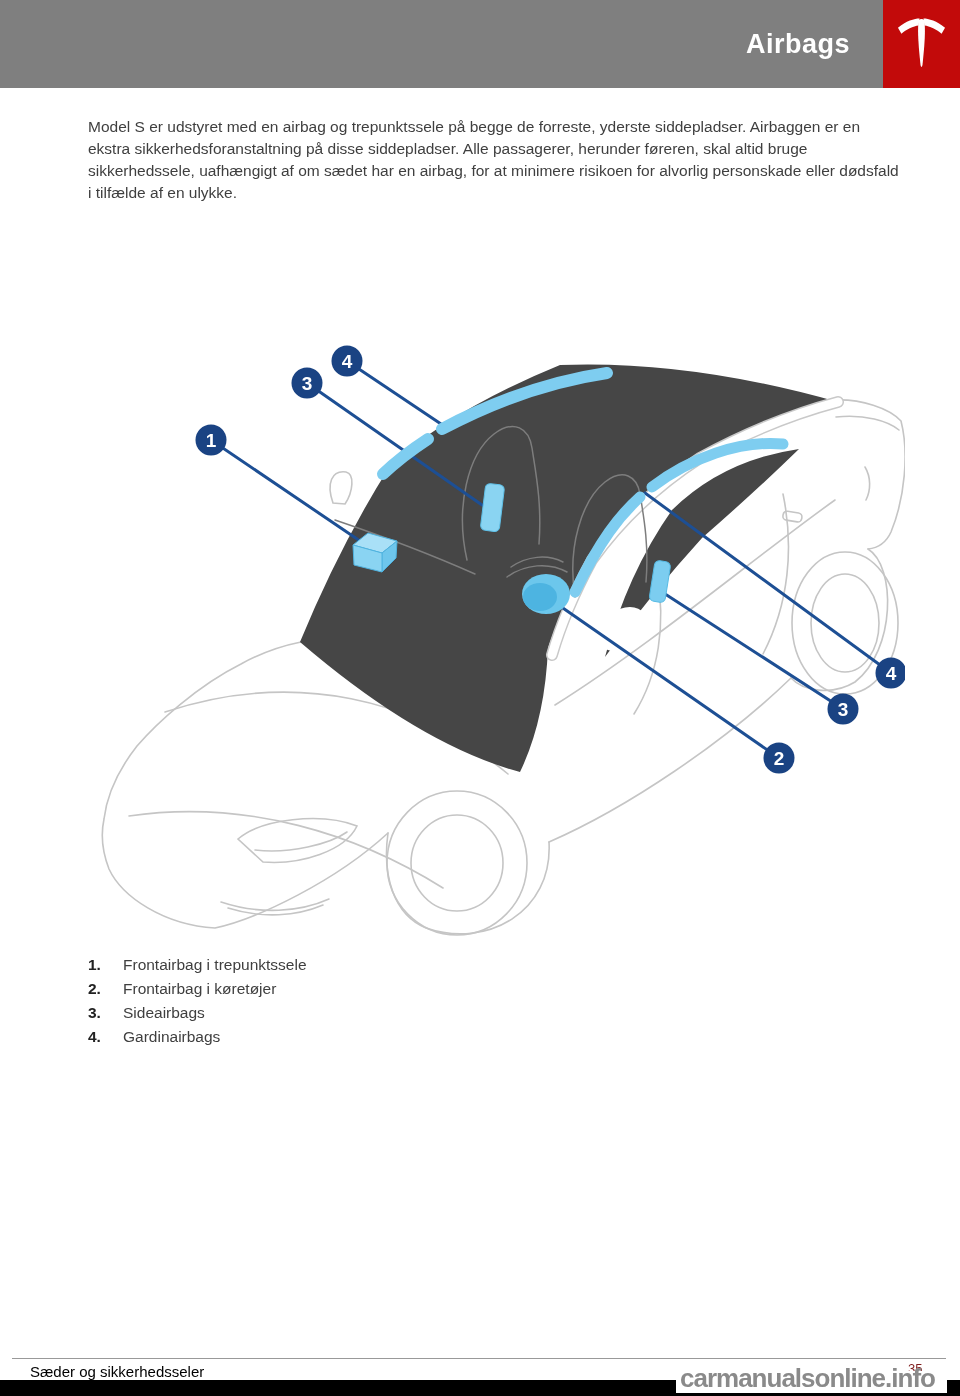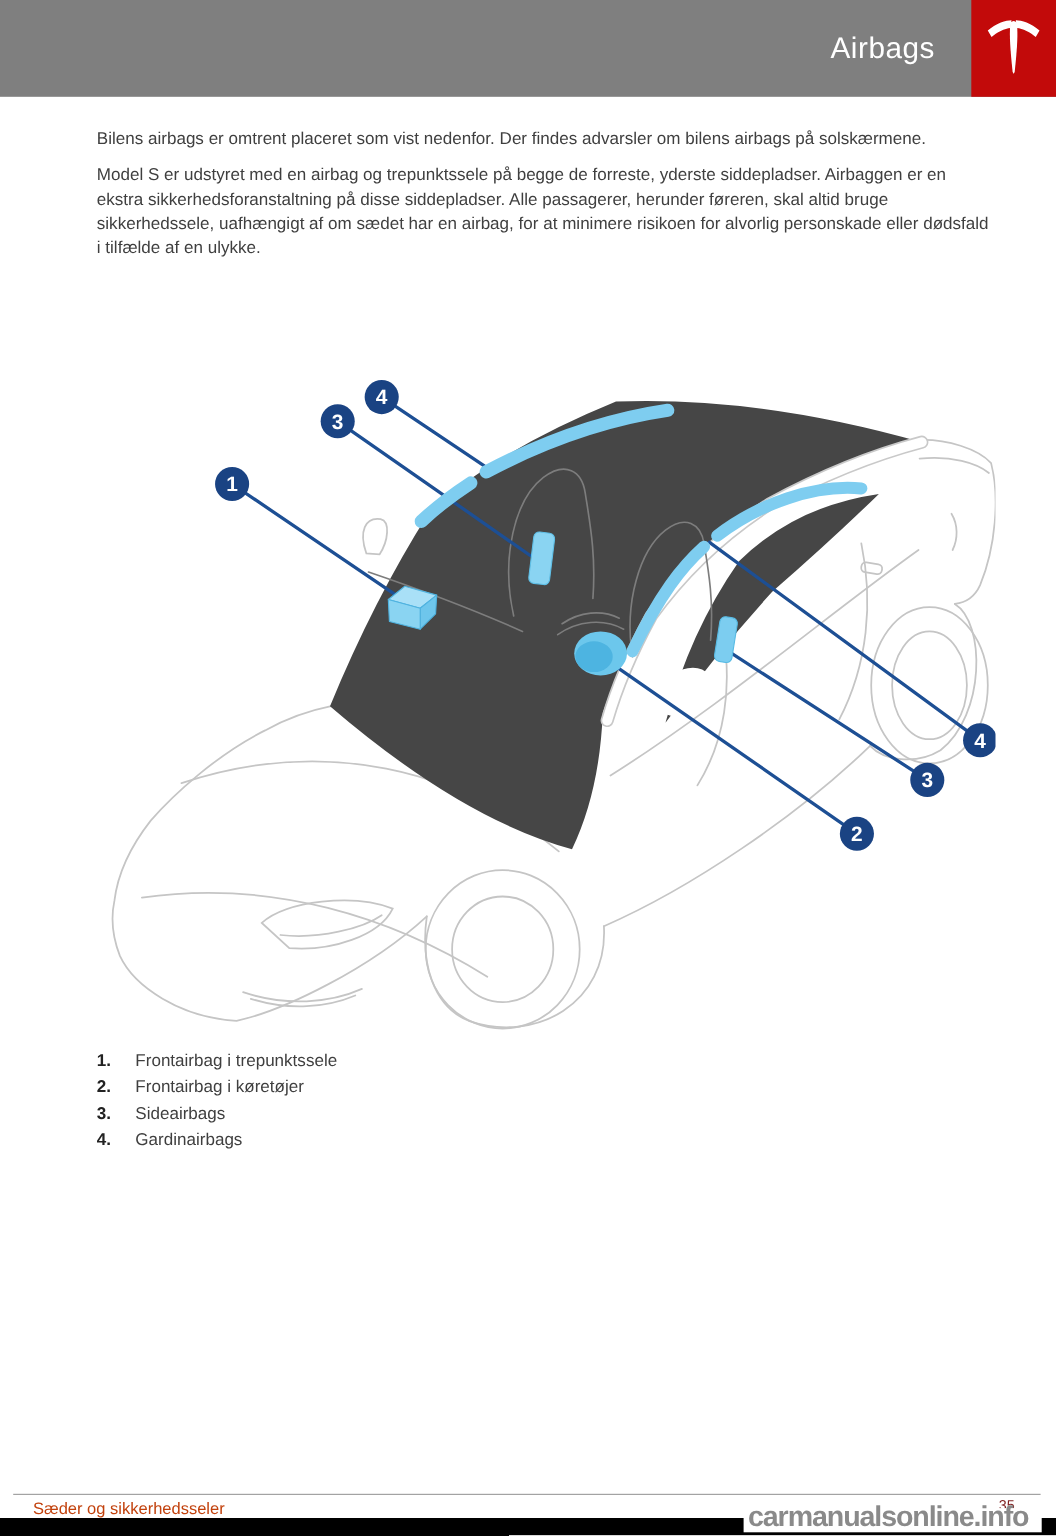--- a/index.html
+++ b/index.html
@@ -6,38 +6,38 @@
   html,body { background:#ffffff; }
   .page {
     position:relative; width:960px; height:1396px; margin:0 auto;
     background:#ffffff; overflow:hidden;
     font-family:"Liberation Sans","DejaVu Sans",sans-serif;
   }
   
   .header { position:absolute; top:0; left:0; width:960px; height:88px; background:#7f7f7f; }
   .header-title {
     position:absolute; top:0; right:110px; height:66px; line-height:88px;
-    color:#ffffff; font-size:27px; font-weight:normal; letter-spacing:0.5px;
+    color:#ffffff; font-size:27px; font-weight:bold; letter-spacing:0.5px;
   }
   .logo-box { position:absolute; top:0; right:0; width:77px; height:88px; background:#c20a0a; }
   .logo-box svg { position:absolute; left:14px; top:16px; }
   
   .content { position:absolute; left:88px; top:116px; width:818px; color:#3f3f3f; }
   .content h1 { font-size:20px; font-weight:bold; color:#111111; margin:12px 0 12px; letter-spacing:0.2px; }
   .content p { font-size:15.5px; line-height:22px; margin:0 0 11px; }
   .content .bold { font-weight:bold; color:#222222; }
   
   .diagram { position:absolute; left:95px; top:342px; width:810px; height:598px; }
   
   .legend { position:absolute; left:88px; top:953px; width:600px; }
   .legend-row { display:flex; font-size:15.5px; color:#3f3f3f; line-height:24px; }
   .legend-num { width:35px; font-weight:bold; color:#222222; }
   
   .footer-rule { position:absolute; left:12px; top:1358px; width:934px; height:0; border-top:1.5px solid #999999; }
-  .footer-section { position:absolute; left:30px; top:1363px; font-size:15px; color:#c2410c; z-index:1; }
+  .footer-section { position:absolute; left:30px; top:1363px; font-size:15px; color:#000000; z-index:1; }
   .footer-page { position:absolute; left:908px; top:1361px; font-size:13px; color:#7f1d1d; z-index:2; }
   .bottom-bar { position:absolute; left:0; top:1380px; width:960px; height:16px; background:#000000; z-index:3; }
   .watermark-box { position:absolute; left:676px; top:1371px; width:271px; height:22px; background:#ffffff; z-index:4; }
   .watermark {
     position:absolute; left:680px; top:1363px; z-index:5; font-size:26px; font-weight:bold;
     color:#8a8a8a; letter-spacing:-1px; text-decoration:none; font-family:"Liberation Sans",sans-serif;
   }
 </style>
 </head>
 <body>
@@ -49,21 +49,20 @@
     <div class="logo-box">
       <svg width="49" height="56" viewBox="0 0 100 114">
         <path fill="#ffffff" d="M2,24 C18,10 36,5 46,5 L44,19 C34,20 18,27 9,36 Z"></path>
         <path fill="#ffffff" d="M98,24 C82,10 64,5 54,5 L56,19 C66,20 82,27 91,36 Z"></path>
         <path fill="#ffffff" d="M44,9 C42,30 43,52 48,100 Q50,108 52,100 C57,52 58,30 56,9 C52,5 48,5 44,9 Z"></path>
       </svg>
     </div>
   </div>
 
   <div class="content">
-    <p>Bilens airbags er omtrent placeret som vist nedenfor. Der findes advarsler om bilens airbags på solskærmene.</p>
     <p>Model S er udstyret med en airbag og trepunktssele på begge de forreste, yderste siddepladser. Airbaggen er en ekstra sikkerhedsforanstaltning på disse siddepladser. Alle passagerer, herunder føreren, skal altid bruge sikkerhedssele, uafhængigt af om sædet har en airbag, for at minimere risikoen for alvorlig personskade eller dødsfald i tilfælde af en ulykke.</p>
   </div>
 
   <div class="diagram">
     <svg width="810" height="598" viewBox="0 0 810 598">
 
       <g stroke="#c5c5c5" stroke-width="1.6" fill="none" stroke-linecap="round">
         <path d="M 740,58 C 766,57 794,66 806,79 C 814,110 810,156 796,190 C 791,201 783,206 773,207"></path>
         <path d="M 773,207 C 801,224 801,308 760,340 C 737,354 708,349 696,336"></path>
         <path d="M 696,336 C 630,400 532,466 454,500"></path>

